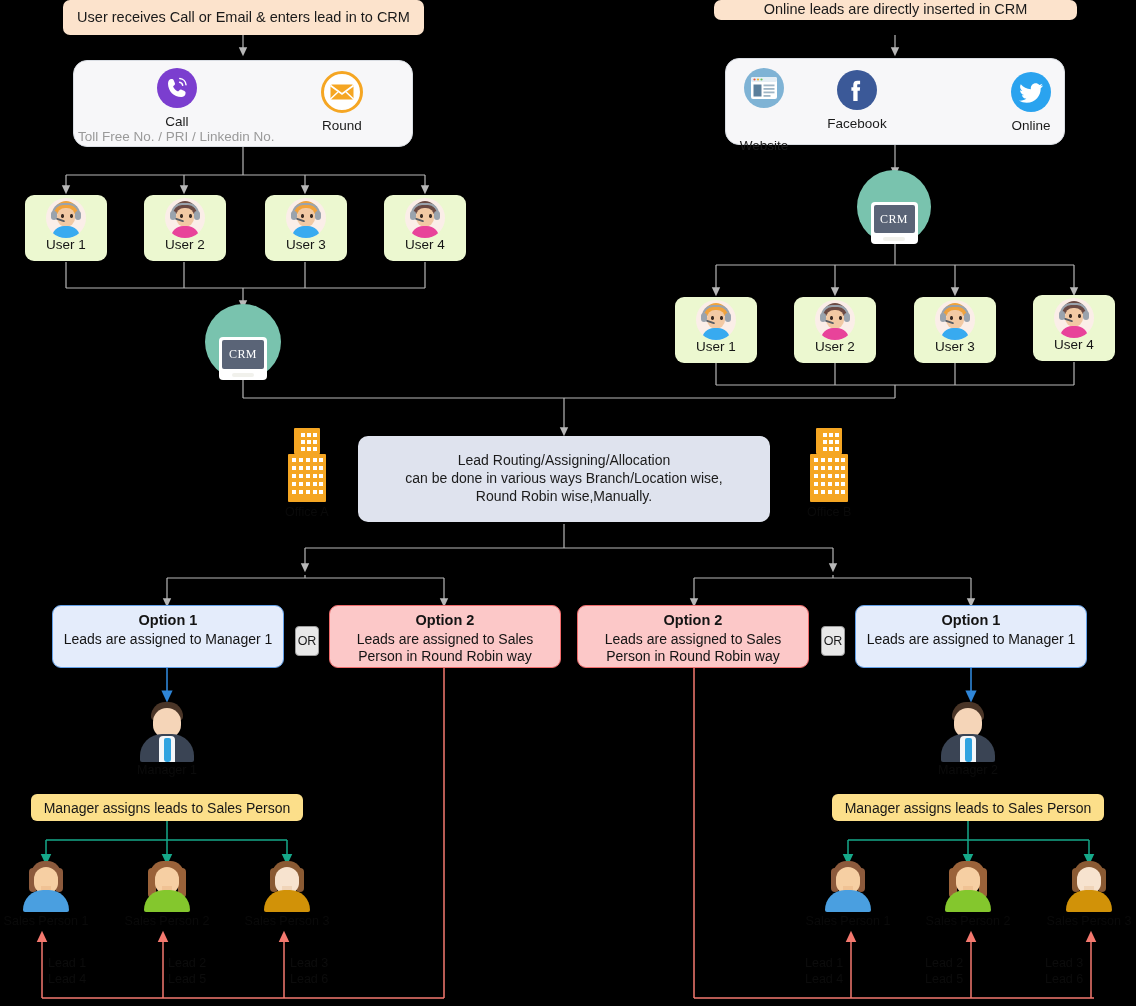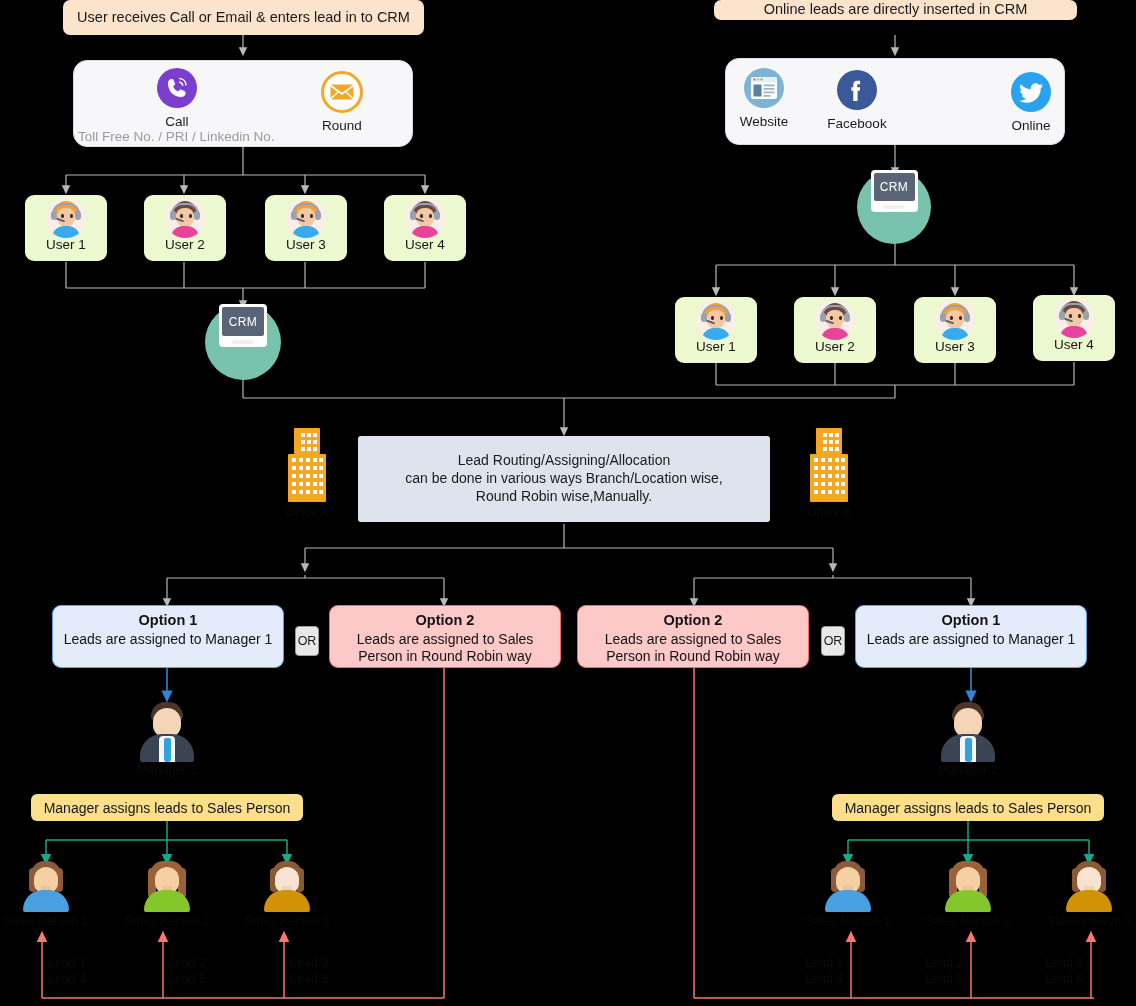--- a/index.html
+++ b/index.html
@@ -62,21 +62,21 @@
   .headset .eye.l { left:15px; } .headset .eye.r { left:24px; }
   .headset .shirt { position:absolute; bottom:0; left:6px; width:28px; height:12px; border-radius:13px 13px 0 0; }
   .headset .band { position:absolute; top:5px; left:6px; width:28px; height:11px; border:2.5px solid #9aa3ad; border-bottom:none; border-radius:14px 14px 0 0; }
   .headset .cup { position:absolute; top:13px; width:6px; height:9px; background:#9aa3ad; border-radius:3px; }
   .headset .cup.l { left:5px; } .headset .cup.r { right:5px; }
   .headset .mic { position:absolute; top:21px; left:10px; width:9px; height:2px; background:#5a5f66; border-radius:2px; transform:rotate(18deg); }
 
   
   .crm {
     position:absolute; border-radius:50%; background:#79c3ae;
-    display:flex; align-items:flex-start; justify-content:center;
+    display:flex; align-items:flex-end; justify-content:center;font-family:Liberation Serif, serif;
   }
   .crm .mon {
     background:#fff; border-radius:4px; padding:3px;
     display:flex; flex-direction:column; align-items:center;
   }
   .crm .scr {
     background:#5a6477; color:#fff; font-size:12px; letter-spacing:.4px;
     display:flex; align-items:center; justify-content:center;
     border-radius:2px;
   }
@@ -89,21 +89,21 @@
   .bldg .top { width:26px; height:26px; background:#f5a623; margin:0 auto; border-radius:1px;}
   .bldg .body { width:38px; height:48px; background:#f5a623; border-radius:1px;}
   .bldg .wins { position:absolute; inset:0; }
   .bldg .w { position:absolute; width:4px; height:4px; background:#fff; }
   .bldg .lbl { margin-top:3px; font-size:12.5px; color:#0a0a0a; }
 
   
   .routing {
     position:absolute;
     background:#dfe3ee;
-    border-radius:3px;
+    border-radius:10px;
     color:#1b1b1b; font-size:14px; line-height:1.28;
     display:flex; align-items:center; justify-content:center; text-align:center;
     padding:6px 28px;
   }
 
   
   .option {
     position:absolute;
     border-radius:9px;
     text-align:center;
@@ -292,21 +292,21 @@
         <path d="M9.5 28 L17 21 M32.5 28 L25 21" stroke="#fff" stroke-width="1.5" fill="none"></path>
       </svg>
       <span class="lbl">Round</span>
     </div>
 
     <div class="hint" style="left:4px; top:68px;">Toll Free No. / PRI / Linkedin No.</div>
   </div>
 
   <div class="box channel-panel" style="left:725px; top:58px; width:340px; height:87px;">
 
-    <div class="channel" style="left:0px; top:8px;">
+    <div class="channel" style="left:0px; top:8px;gap:24px;">
       <svg width="42" height="42" viewBox="0 0 42 42">
         <circle cx="21" cy="21" r="20" fill="#7fb3d5"></circle>
         <rect x="8" y="10" width="26" height="22" rx="2" fill="#fff"></rect>
         <rect x="8" y="10" width="26" height="5" rx="2" fill="#e4eef5"></rect>
         <circle cx="11.5" cy="12.5" r="1.1" fill="#e8543f"></circle>
         <circle cx="15" cy="12.5" r="1.1" fill="#f0b429"></circle>
         <circle cx="18.5" cy="12.5" r="1.1" fill="#6bbf59"></circle>
         <rect x="10.5" y="17.5" width="8" height="12" fill="#5a7f9c"></rect>
         <rect x="20.5" y="17.5" width="11" height="1.8" fill="#9fb6c6"></rect>
         <rect x="20.5" y="21" width="11" height="1.8" fill="#9fb6c6"></rect>

